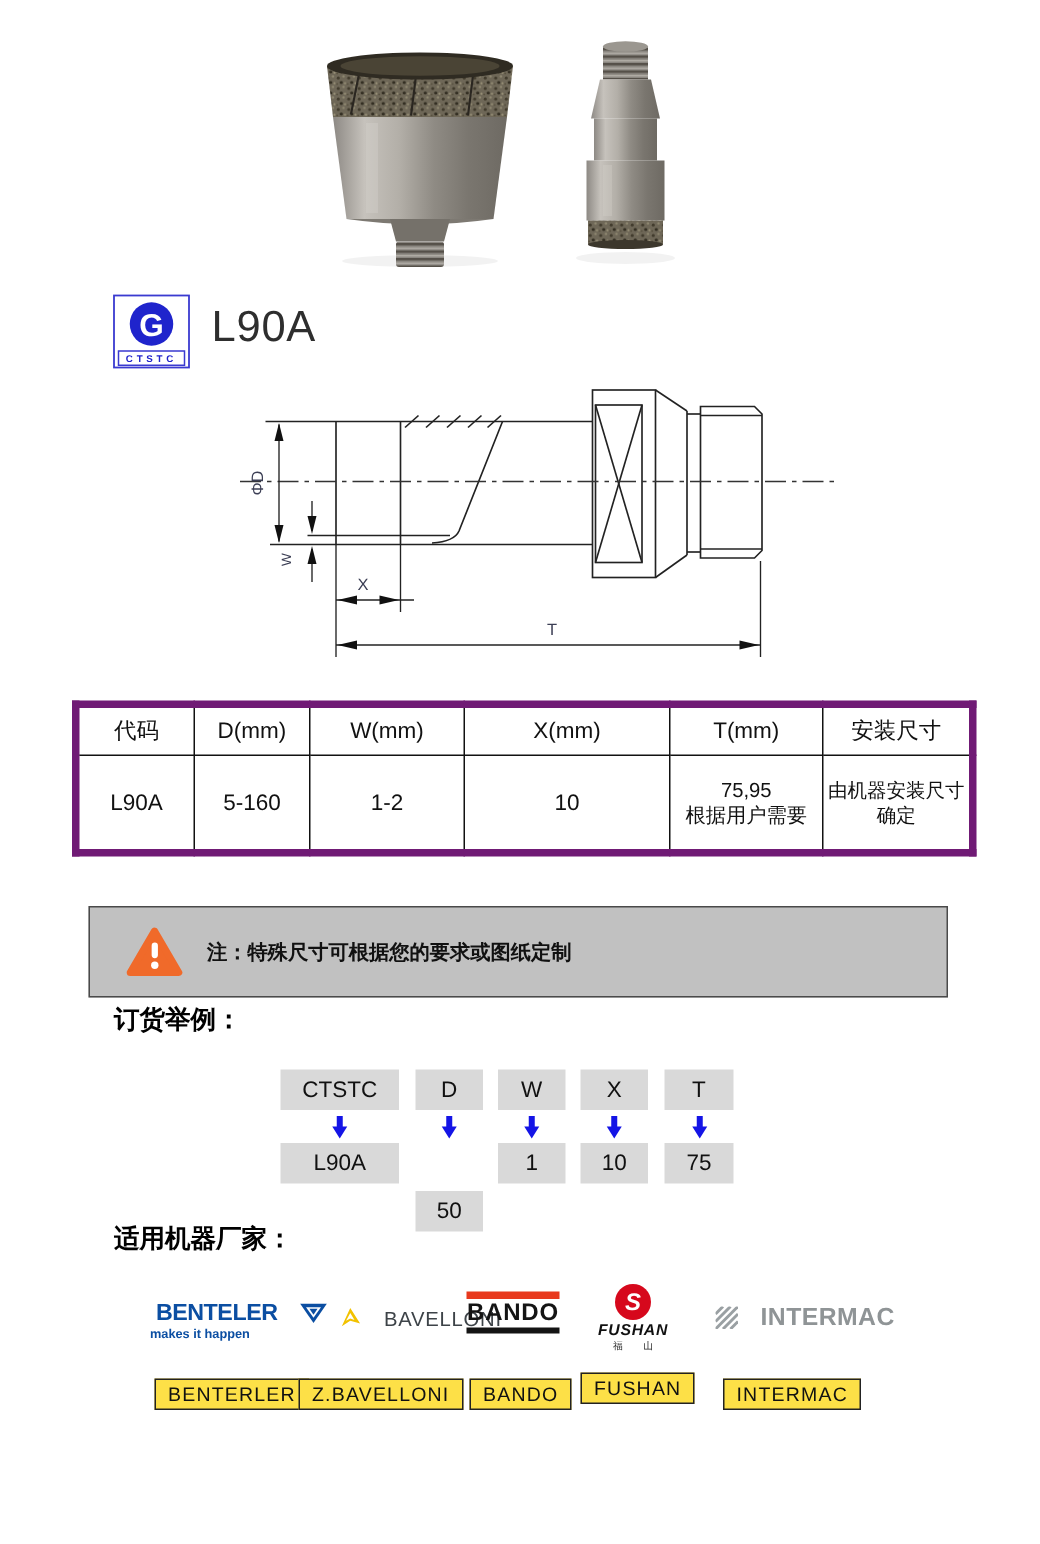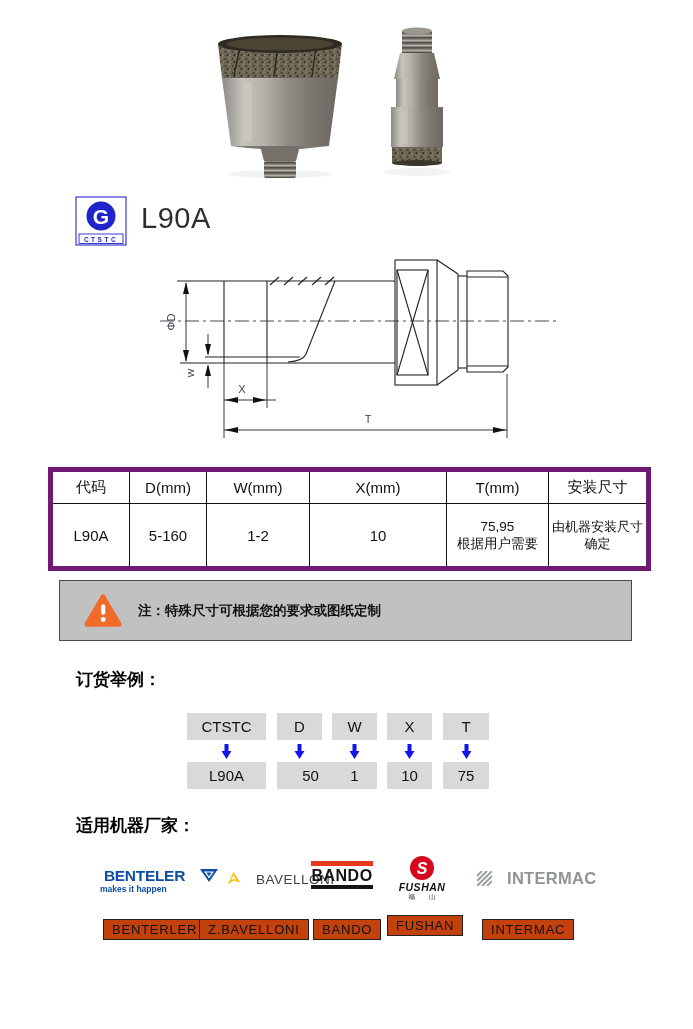--- a/index.html
+++ b/index.html
@@ -44,21 +44,21 @@
   .bando-red{height:4.5px;background:#e8391d;}
   .bando-name{font-size:16px;font-weight:800;color:#141414;letter-spacing:.5px;line-height:19px;}
   .bando-black{height:4.5px;background:#141414;}
   .fushan{width:64px;display:flex;flex-direction:column;align-items:center;}
   .fushan-name{font-size:10.5px;font-weight:800;font-style:italic;color:#111;letter-spacing:.5px;}
   .fushan-sub{font-size:6.5px;color:#222;letter-spacing:6px;margin-left:6px;}
   .intermac-name{font-size:16.5px;font-weight:800;color:#8f9496;letter-spacing:.3px;}
   .lrow{display:flex;align-items:center;gap:15px;}
 
   
-  .mlabel{border:1.3px solid #222;background:#c2410c;font-size:13px;color:#111;
+  .mlabel{border:1.3px solid #222;background:#fde047;font-size:13px;color:#111;
     letter-spacing:.8px;padding:2px 8px;white-space:nowrap;}
 </style>
 </head>
 <body>
 
 <svg class="abs" style="left:210px;top:22px" width="270" height="158" viewBox="0 0 270 158" role="img">
   <defs>
     <linearGradient id="met" x1="0" y1="0" x2="1" y2="0">
       <stop offset="0" stop-color="#8d8984"></stop>
         <stop offset=".18" stop-color="#c6c2bc"></stop>
@@ -198,21 +198,21 @@
       <span class="cell-sub">根据用户需要</span>
     </td>
     <td>
       <span class="cell-sub2">由机器安装尺寸</span>
       <span class="cell-sub2">确定</span>
     </td>
   </tr>
 </tbody>
   </table>
 
-<div class="abs notebar" style="left:59px;top:580px">
+<div class="abs notebar" style="left:59px;top:604px">
   <svg width="38" height="36" viewBox="0 0 40 36" style="margin-left:24px">
     <path d="M20 3 L37 32 L3 32 Z" fill="#f06a2a" stroke="#f06a2a" stroke-width="5" stroke-linejoin="round"></path>
     <rect x="18" y="11" width="4.4" height="11" rx="2.2" fill="#ffffff"></rect>
     <circle cx="20.2" cy="27" r="2.6" fill="#ffffff"></circle>
   </svg>
   <span class="notetext">注：特殊尺寸可根据您的要求或图纸定制</span>
 </div>
 
 <div class="abs h-cn" style="left:76px;top:668px">订货举例：</div>
 
@@ -237,21 +237,21 @@
 <svg class="abs" style="left:403px;top:744px" width="13" height="16" viewBox="0 0 13 16">
     <rect x="4.5" y="0" width="4" height="8" fill="#1414e6"></rect>
     <polygon points="1.5,7 11.5,7 6.5,15" fill="#1414e6"></polygon>
   </svg>
 <svg class="abs" style="left:460px;top:744px" width="13" height="16" viewBox="0 0 13 16">
     <rect x="4.5" y="0" width="4" height="8" fill="#1414e6"></rect>
     <polygon points="1.5,7 11.5,7 6.5,15" fill="#1414e6"></polygon>
   </svg>
 
 <div class="abs obox" style="left:187px;top:762px;width:79px">L90A</div>
-<div class="abs obox" style="left:277px;top:762px;width:67px">50</div>
+<div class="abs obox" style="left:277px;top:794px;width:45px">50</div>
 <div class="abs obox" style="left:332px;top:762px;width:45px">1</div>
 <div class="abs obox" style="left:387px;top:762px;width:45px">10</div>
 <div class="abs obox" style="left:443px;top:762px;width:46px">75</div>
 
 <div class="abs h-cn" style="left:76px;top:814px">适用机器厂家：</div>
 
 <div class="abs" style="left:100px;top:867px;width:122px">
   <div class="lrow" style="justify-content:center">
     <span class="benteler-name">BENTELER</span>
     <svg width="18" height="14" viewBox="0 0 18 14">

